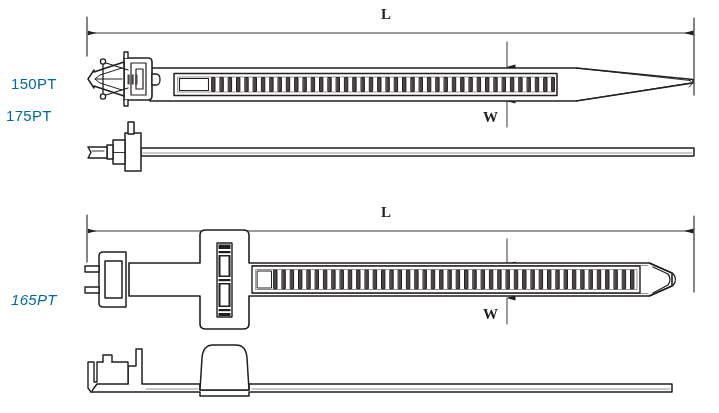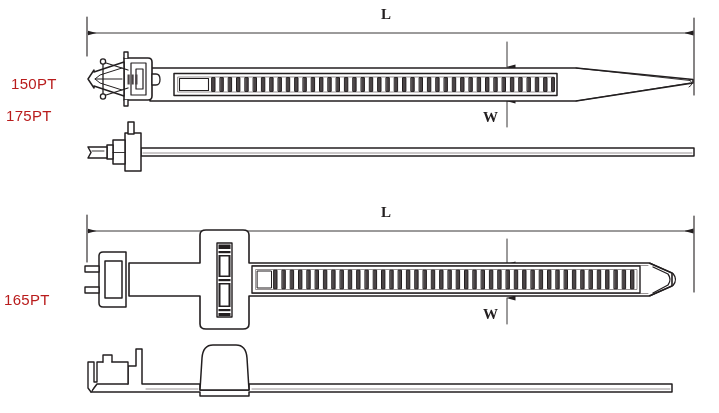--- a/index.html
+++ b/index.html
@@ -25,37 +25,37 @@
     left: 0;
     width: 719px;
     height: 413px;
     display: block;
   }
   .part-label {
     position: absolute;
     font-family: "Liberation Sans", sans-serif;
     font-size: 15px;
     font-weight: 500;
-    color: #b91c1c;
+    color: #0369a1;
     letter-spacing: 0.3px;
     white-space: nowrap;
     line-height: 1;
   }
   .dim-label {
     position: absolute;
     font-family: "Liberation Serif", serif;
     font-size: 15px;
     font-weight: 700;
     color: #231f20;
     white-space: nowrap;
     line-height: 1;
   }
   #label-150pt { left: 11px; top: 76px; }
   #label-175pt { left: 6px; top: 108px; }
-  #label-165pt { left: 4px; top: 292px; }
+  #label-165pt { left: 11px; top: 292px; font-style: italic; }
   #label-L-top { left: 381px; top: 7px; }
   #label-W-top { left: 483px; top: 110px; }
   #label-L-bottom { left: 381px; top: 205px; }
   #label-W-bottom { left: 483px; top: 307px; }
 </style>
 </head>
 <body>
 
 <div id="drawing-root">
 

